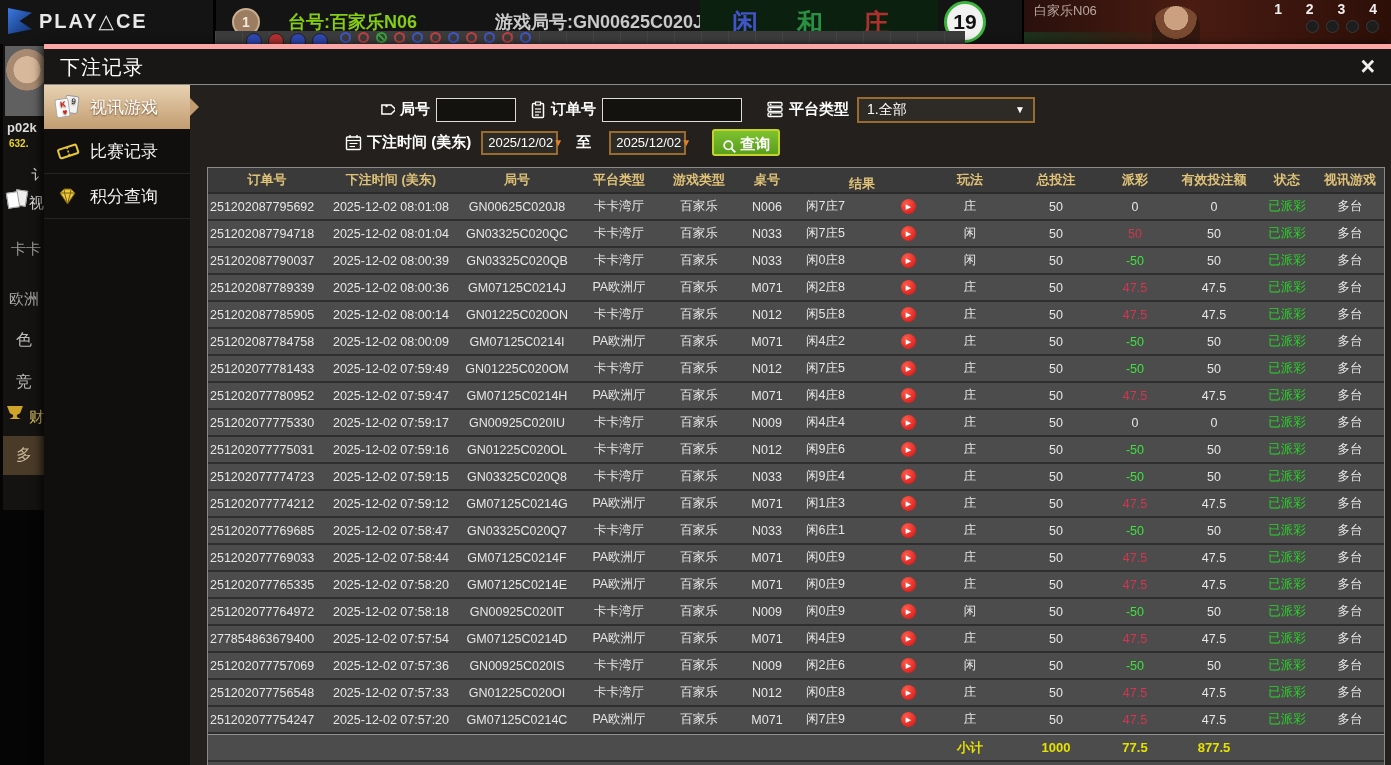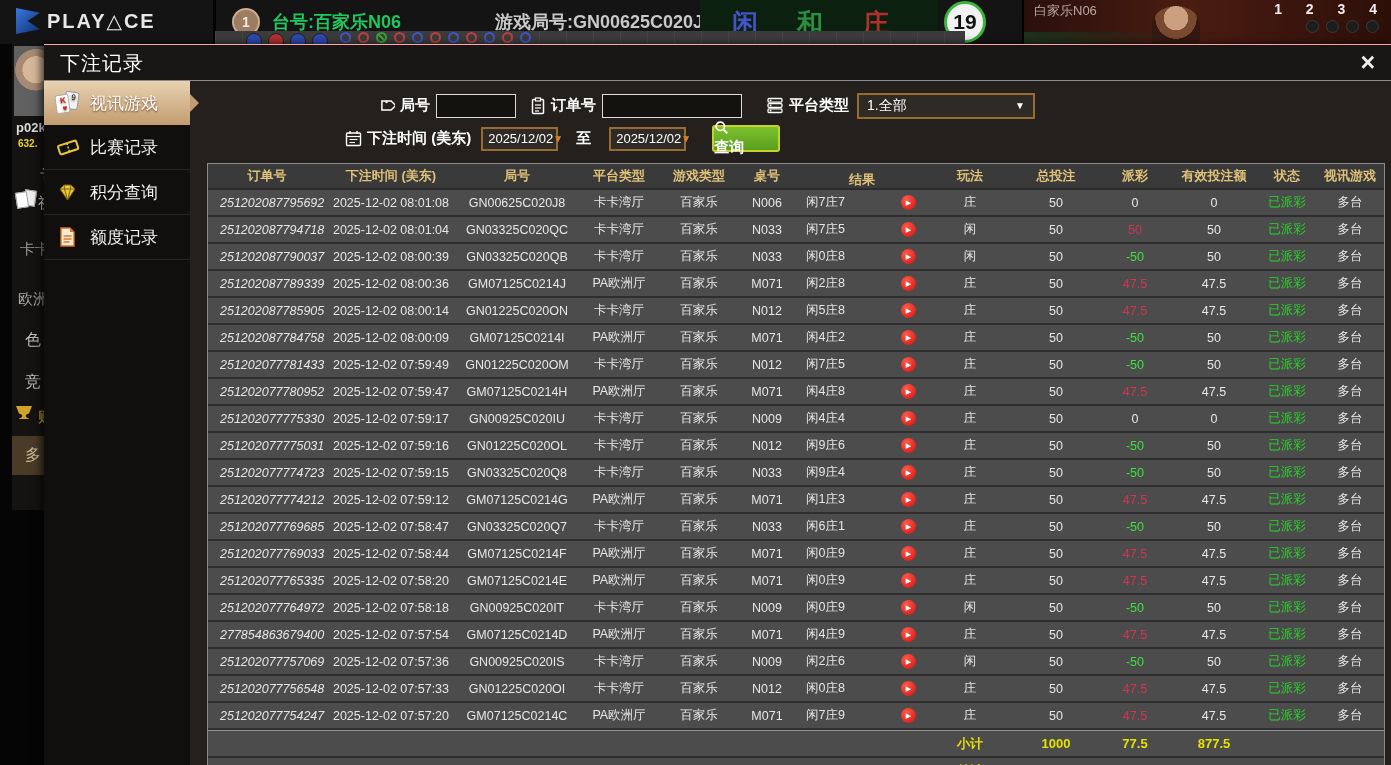--- a/index.html
+++ b/index.html
@@ -1,29 +1,29 @@
 <!DOCTYPE html>
 <html><head>
 <meta charset="utf-8">
 <style>
   html,body{margin:0;padding:0;background:#000;}
   #stage{position:relative;width:1391px;height:765px;background:#050505;overflow:hidden;
          font-family:"Liberation Sans","DejaVu Sans",sans-serif;}
 
   
   .topbar{position:absolute;left:0;top:0;width:1391px;height:44px;background:#141414;}
-  .logo{position:absolute;left:16px;top:8px;display:flex;align-items:center;gap:7px;}
+  .logo{position:absolute;left:8px;top:8px;display:flex;align-items:center;gap:7px;}
   .logo-mark{width:24px;height:26px;background:linear-gradient(135deg,#3a78e0,#10306e);
              clip-path:polygon(0 0,100% 18%,48% 50%,100% 82%,0 100%);}
   .logo-text{color:#e8e8e8;font-size:20px;font-weight:bold;letter-spacing:2px;}
   .topbar-sep{position:absolute;left:213px;top:0;width:3px;height:44px;background:#000;}
   .table-badge{position:absolute;left:232px;top:8px;width:24px;height:24px;border-radius:50%;
                background:#9c7d62;border:2px solid #c9ad8d;color:#f2ead8;text-align:center;
                line-height:24px;font-size:14px;font-weight:bold;box-sizing:content-box;}
-  .table-label{position:absolute;left:272px;top:10px;color:#22c55e;font-size:18px;font-weight:bold;}
+  .table-label{position:absolute;left:288px;top:10px;color:#84cc16;font-size:18px;font-weight:bold;}
   .round-label{position:absolute;left:495px;top:10px;color:#c9c9c9;font-size:18px;font-weight:bold;}
   .bet-panel{position:absolute;left:700px;top:0;width:238px;height:44px;background:#0c2010;}
   .bet-opt{position:absolute;top:6px;font-size:26px;font-weight:bold;opacity:.85;}
   .bet-x{left:32px;color:#4a5ce8;} .bet-h{left:97px;color:#2fa44a;} .bet-z{left:163px;color:#cc3333;}
   .timer{position:absolute;left:944px;top:1px;width:42px;height:42px;border-radius:50%;
          background:#f2f2f2;border:3px solid #3db53d;box-sizing:border-box;color:#111;
          font-size:21px;font-weight:bold;display:flex;align-items:center;justify-content:center;}
   .video{position:absolute;left:1022px;top:0;width:369px;height:44px;
          background:linear-gradient(90deg,#2a100c,#4a1c12 45%,#2c0f08);border-left:2px solid #000;}
   .video::after{content:"";position:absolute;left:0;bottom:0;width:150px;height:12px;
@@ -38,21 +38,21 @@
          background-image:repeating-linear-gradient(90deg,#464646 0 1px,transparent 1px 27px);}
   .beads{position:absolute;left:125px;top:1px;display:flex;gap:7px;}
   .bead{width:11px;height:11px;border-radius:50%;border:2px solid #888;box-sizing:border-box;}
   .bead.blue{border-color:#4056c8;} .bead.red{border-color:#c04040;}
   .bead.green{border-color:#38a038;background:linear-gradient(45deg,transparent 42%,#38a038 42% 58%,transparent 58%);}
   .mini-markers{position:absolute;left:246px;top:33px;display:flex;gap:6px;}
   .mini-markers span{width:14px;height:14px;border-radius:50%;border:1px solid #222;}
   .mm-blue{background:#2e48b0;} .mm-red{background:#b03030;}
 
   
-  .left-strip{position:absolute;left:12px;top:44px;width:44px;height:466px;background:#151311;}
+  .left-strip{position:absolute;left:3px;top:44px;width:44px;height:466px;background:#151311;}
   .avatar{position:absolute;left:2px;top:2px;width:40px;height:70px;
           background:radial-gradient(circle at 55% 34%,#d8b89a 0 26%,#a88a72 27% 40%,#606060 41%),linear-gradient(#888,#444);}
   .bg-user{position:absolute;left:4px;top:76px;color:#ddd;font-size:13px;font-weight:bold;white-space:nowrap;}
   .bg-balance{position:absolute;left:6px;top:94px;color:#e8d428;font-size:10px;font-weight:bold;white-space:nowrap;}
   .bp{position:absolute;color:#bbb;font-size:15px;white-space:nowrap;}
   .bp0{left:28px;top:122px;color:#ccc;}
   .bp1{left:26px;top:150px;color:#ddd;}
   .bp2{left:8px;top:196px;color:#999;}
   .bp3{left:6px;top:246px;color:#aaa;}
   .bp4{left:13px;top:286px;font-size:16px;}
@@ -60,21 +60,21 @@
   .bp6{left:26px;top:364px;color:#d8c060;}
   .bp7{left:0;top:392px;width:44px;background:#4a3b28;padding:9px 0 9px 13px;box-sizing:border-box;color:#c8b898;font-size:16px;}
   .trophy{position:absolute;left:4px;top:362px;width:16px;height:13px;background:#d0a428;
           clip-path:polygon(0 0,100% 0,82% 55%,62% 70%,62% 85%,85% 100%,15% 100%,38% 85%,38% 70%,18% 55%);}
   .mini-cards{position:absolute;left:4px;top:146px;width:20px;height:18px;}
   .mini-cards::before{content:"";position:absolute;left:8px;top:0;width:10px;height:14px;background:#eee;border:1px solid #999;transform:rotate(9deg);}
   .mini-cards::after{content:"";position:absolute;left:0;top:2px;width:10px;height:14px;background:#fff;border:1px solid #999;transform:rotate(-9deg);}
 
   
   .modal{position:absolute;left:44px;top:44px;right:0;bottom:0;background:#d946ef;z-index:5;
-         border-top:1px solid #fca5a5;box-shadow:-3px 0 8px rgba(0,0,0,.7);}
+         border-top:5px solid #fca5a5;box-shadow:-3px 0 8px rgba(0,0,0,.7);}
   .modal-title{height:35px;background:#191715;border-bottom:1px solid #8a8a8a;position:relative;}
   .mtitle{position:absolute;left:16px;top:5px;color:#fff;font-size:20px;letter-spacing:1px;}
   .mclose{position:absolute;right:16px;top:2px;color:#eee;font-size:25px;font-weight:bold;cursor:pointer;line-height:30px;}
   .modal-body{display:flex;height:694px;}
 
   .sidebar{width:146px;background:#100f0d;flex-shrink:0;}
   .tab{height:44px;display:flex;align-items:center;gap:9px;padding-left:10px;cursor:pointer;
        border-bottom:1px solid #262420;color:#f2f2f2;font-size:17px;position:relative;}
   .tab.active{background:linear-gradient(180deg,#e8d2b2,#c29c70);border-bottom:none;color:#fff;
        text-shadow:0 1px 2px rgba(90,60,25,.9);}
@@ -96,33 +96,33 @@
            color:#fff;font-size:14px;display:flex;align-items:center;justify-content:space-between;
            padding:0 8px;box-sizing:border-box;cursor:pointer;}
   .fselect .arr{color:#fff;font-size:10px;}
   .fdate{width:77px;height:24px;margin:0;background:#2e2b27;border:2px solid #9a6b2f;color:#fff;
          font-size:13px;display:flex;align-items:center;justify-content:space-between;
          padding:0 5px;box-sizing:border-box;cursor:pointer;}
   .fdate .arr{color:#d88030;font-size:10px;}
   .d1{margin-left:10px;} .tolabel{margin:0 18px;} 
   .searchbtn{margin-left:26px;width:68px;height:27px;background:linear-gradient(#7cc22e,#5a9e1e);
          border:2px solid #c6d22a;border-radius:3px;color:#fff;font-size:15px;font-weight:bold;
-         display:flex;align-items:flex-start;justify-content:center;gap:3px;cursor:pointer;box-sizing:border-box;flex-direction:column;}
+         display:flex;align-items:flex-end;justify-content:center;gap:3px;cursor:pointer;box-sizing:border-box;}
 
   
   .tablewrap{width:1176px;margin:11px 0 0 17px;border:1px solid #8a8a8a;box-sizing:content-box;}
   .trow{display:grid;grid-template-columns:118px 130px 122px 82px 78px 58px 92px 40px 84px 88px 70px 88px 58px 68px;}
   .cell{display:flex;align-items:center;justify-content:center;color:#e6e6e6;font-size:12.5px;
         white-space:nowrap;overflow:hidden;}
   .thead{background:#3a3a3a;height:24px;border-bottom:2px solid #2b2b2b;}
   .hc{color:#dfc278;font-weight:bold;font-size:13px;}
   .span2{grid-column:span 2;margin-top:8px;}
   .tdata{height:25px;background:#4c4c4c;border-bottom:2px solid #2e2e2e;}
   .tdata:last-of-type{border-bottom:none;}
-  .c-order{justify-content:flex-start;padding-left:12px;font-style:italic;}
+  .c-order{justify-content:flex-start;padding-left:2px;}
   .c-result{justify-content:flex-start;padding-left:10px;}
   .payout-win{color:#d23650;} .payout-loss{color:#3fe03f;} .payout-zero{color:#e6e6e6;}
   .c-status{color:#2ad22a;}
   .playbtn{width:15px;height:15px;border-radius:50%;display:flex;align-items:center;justify-content:center;
            background:radial-gradient(circle at 35% 30%,#ff5a4a,#d01010);color:#fff;font-size:7px;
            padding-left:1px;box-sizing:border-box;cursor:pointer;}
   .sumrow{height:25px;background:#4c4c4c;}
   .sumrow.first{border-top:1px solid #909090;border-bottom:2px solid #2e2e2e;}
   .sum-label,.sum-val{color:#e6e200;font-weight:bold;font-size:13px;}
 </style>
@@ -233,32 +233,20 @@
         <div class="tab">
           <span class="ticon">
             <svg width="23" height="19" viewBox="0 0 23 19">
               <polygon points="4,6 8,2 15,2 19,6 11.5,17" fill="#ecc83a" stroke="#7a6210" stroke-width="1"></polygon>
               <polyline points="4,6 19,6" stroke="#7a6210" stroke-width="1" fill="none"></polyline>
               <polyline points="8,2 8.5,6 11.5,17 14.5,6 15,2" stroke="#7a6210" stroke-width="1" fill="none"></polyline>
             </svg>
           </span>
           <span>积分查询</span>
         </div>
-        <div class="tab">
-          <span class="ticon">
-            <svg width="17" height="20" viewBox="0 0 17 20">
-              <path d="M2 1 h9 l4 4 v14 h-13 z" fill="#f5ead6" stroke="#d87020" stroke-width="1.4"></path>
-              <path d="M11 1 l4 4 h-4 z" fill="#d87020"></path>
-              <line x1="4.5" y1="9" x2="12.5" y2="9" stroke="#d87020" stroke-width="1.4"></line>
-              <line x1="4.5" y1="12" x2="12.5" y2="12" stroke="#d87020" stroke-width="1.4"></line>
-              <line x1="4.5" y1="15" x2="10.5" y2="15" stroke="#d87020" stroke-width="1.4"></line>
-            </svg>
-          </span>
-          <span>额度记录</span>
-        </div>
       </div>
 
       <div class="content">
 
         <div class="frow frow1">
           <span class="flabel">
             <span class="ficon">
               <svg width="17" height="17" viewBox="0 0 17 17">
                   <path d="M2 8.5 L8.5 2 H15 V8.5 L8.5 15 Z" fill="none" stroke="#fff" stroke-width="1.5" transform="rotate(45 8.5 8.5)"></path>
                   <circle cx="8.5" cy="5" r="1.2" fill="#fff"></circle>

